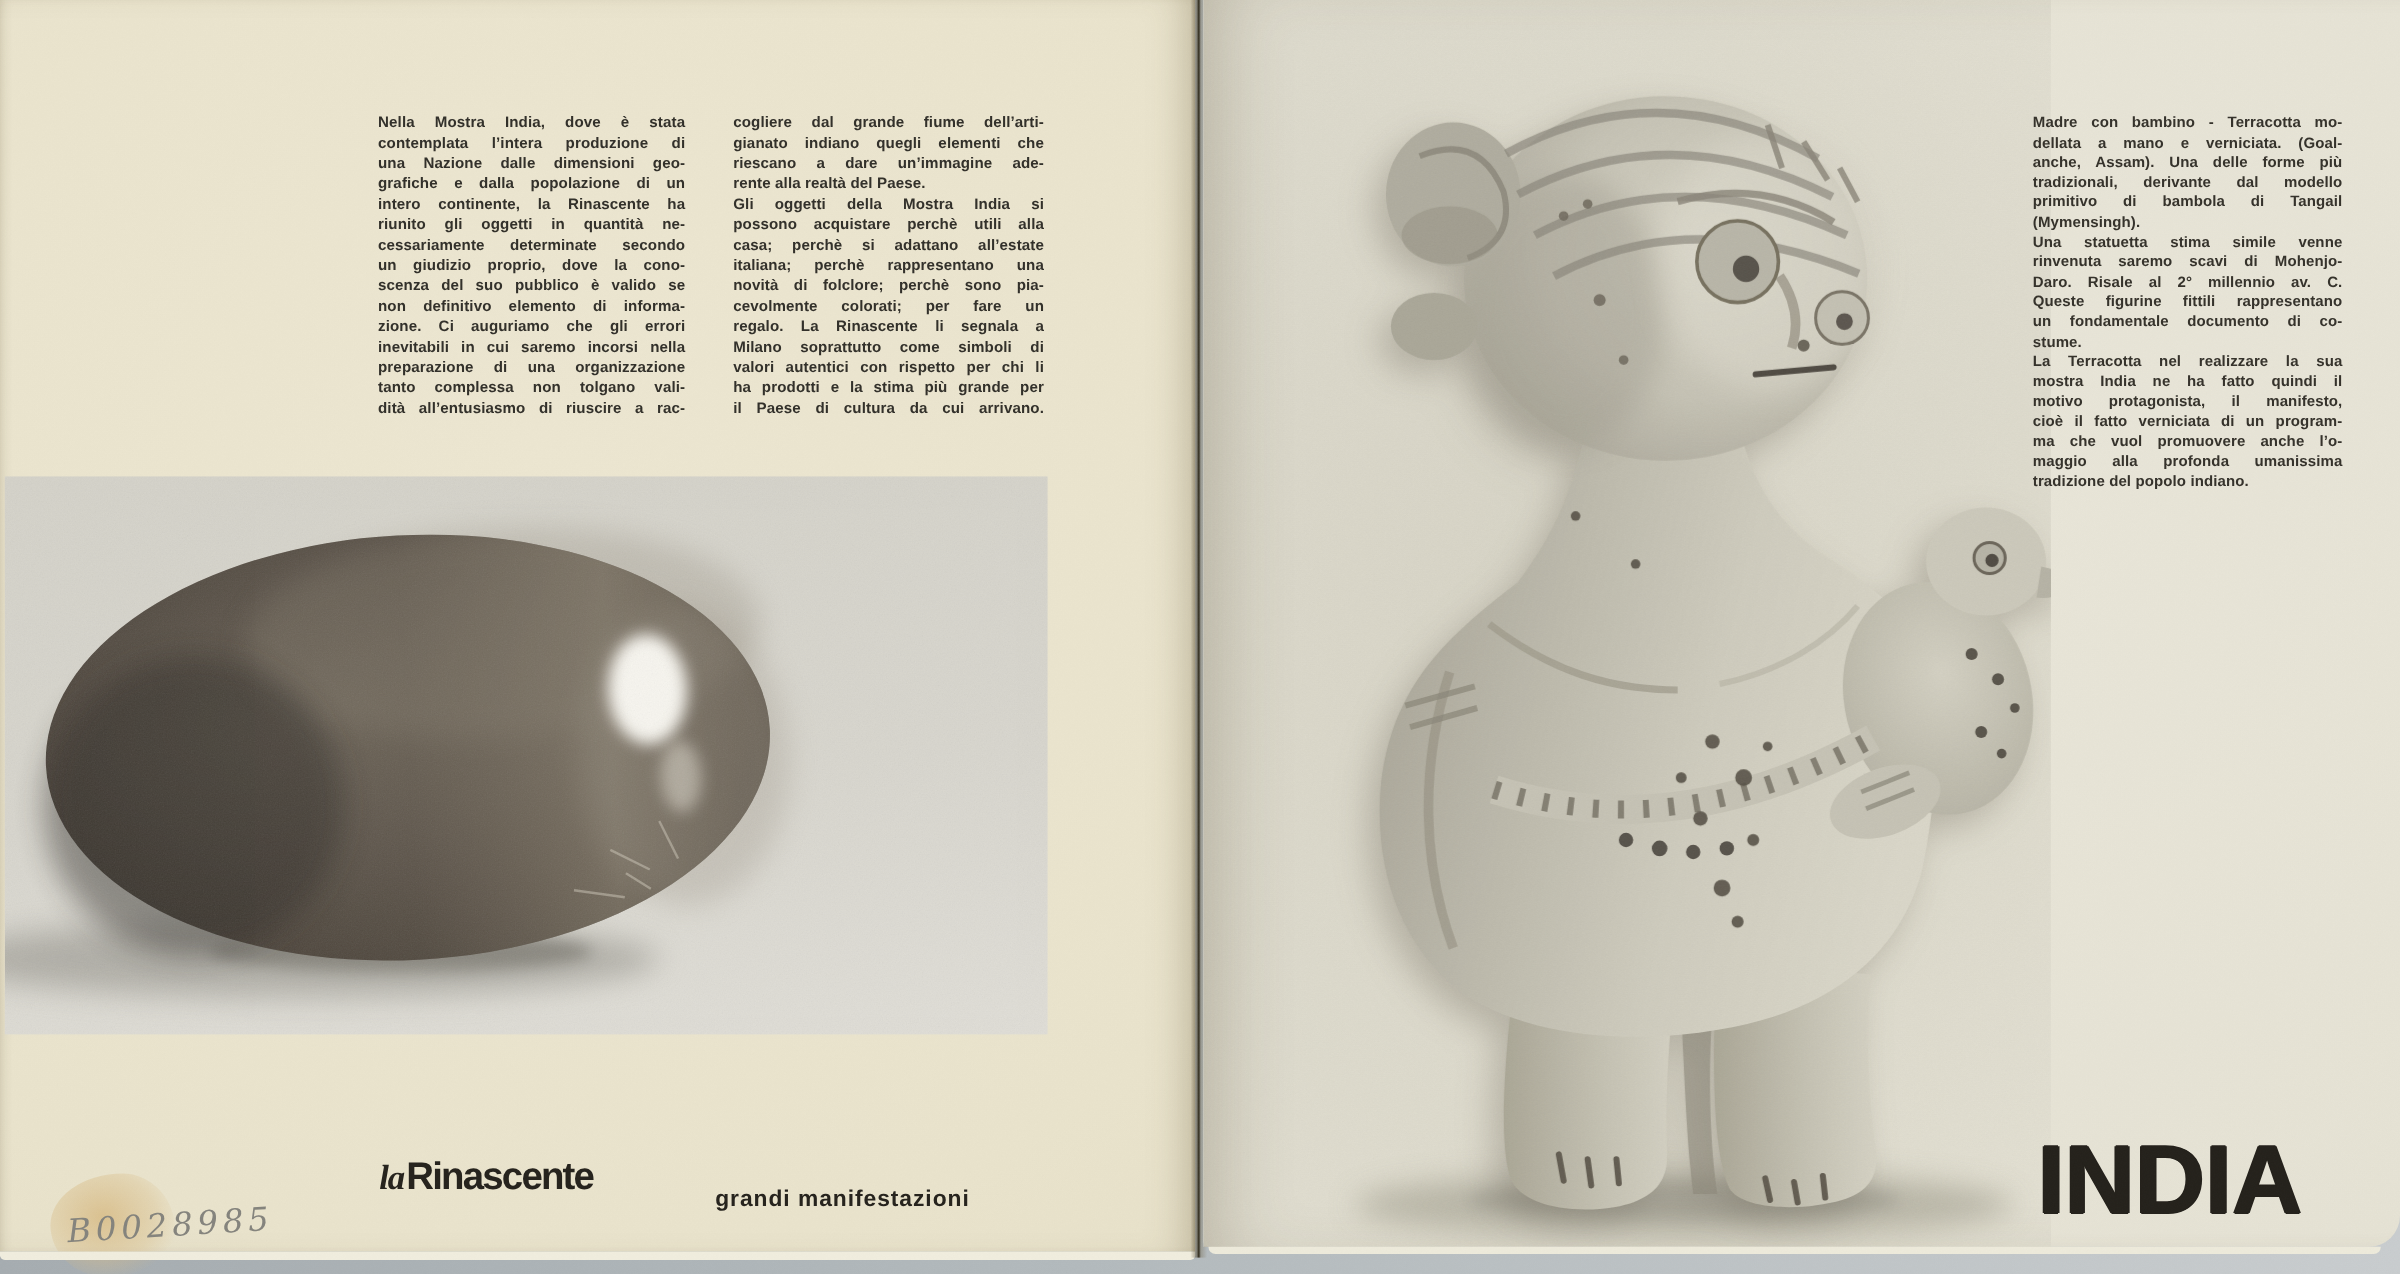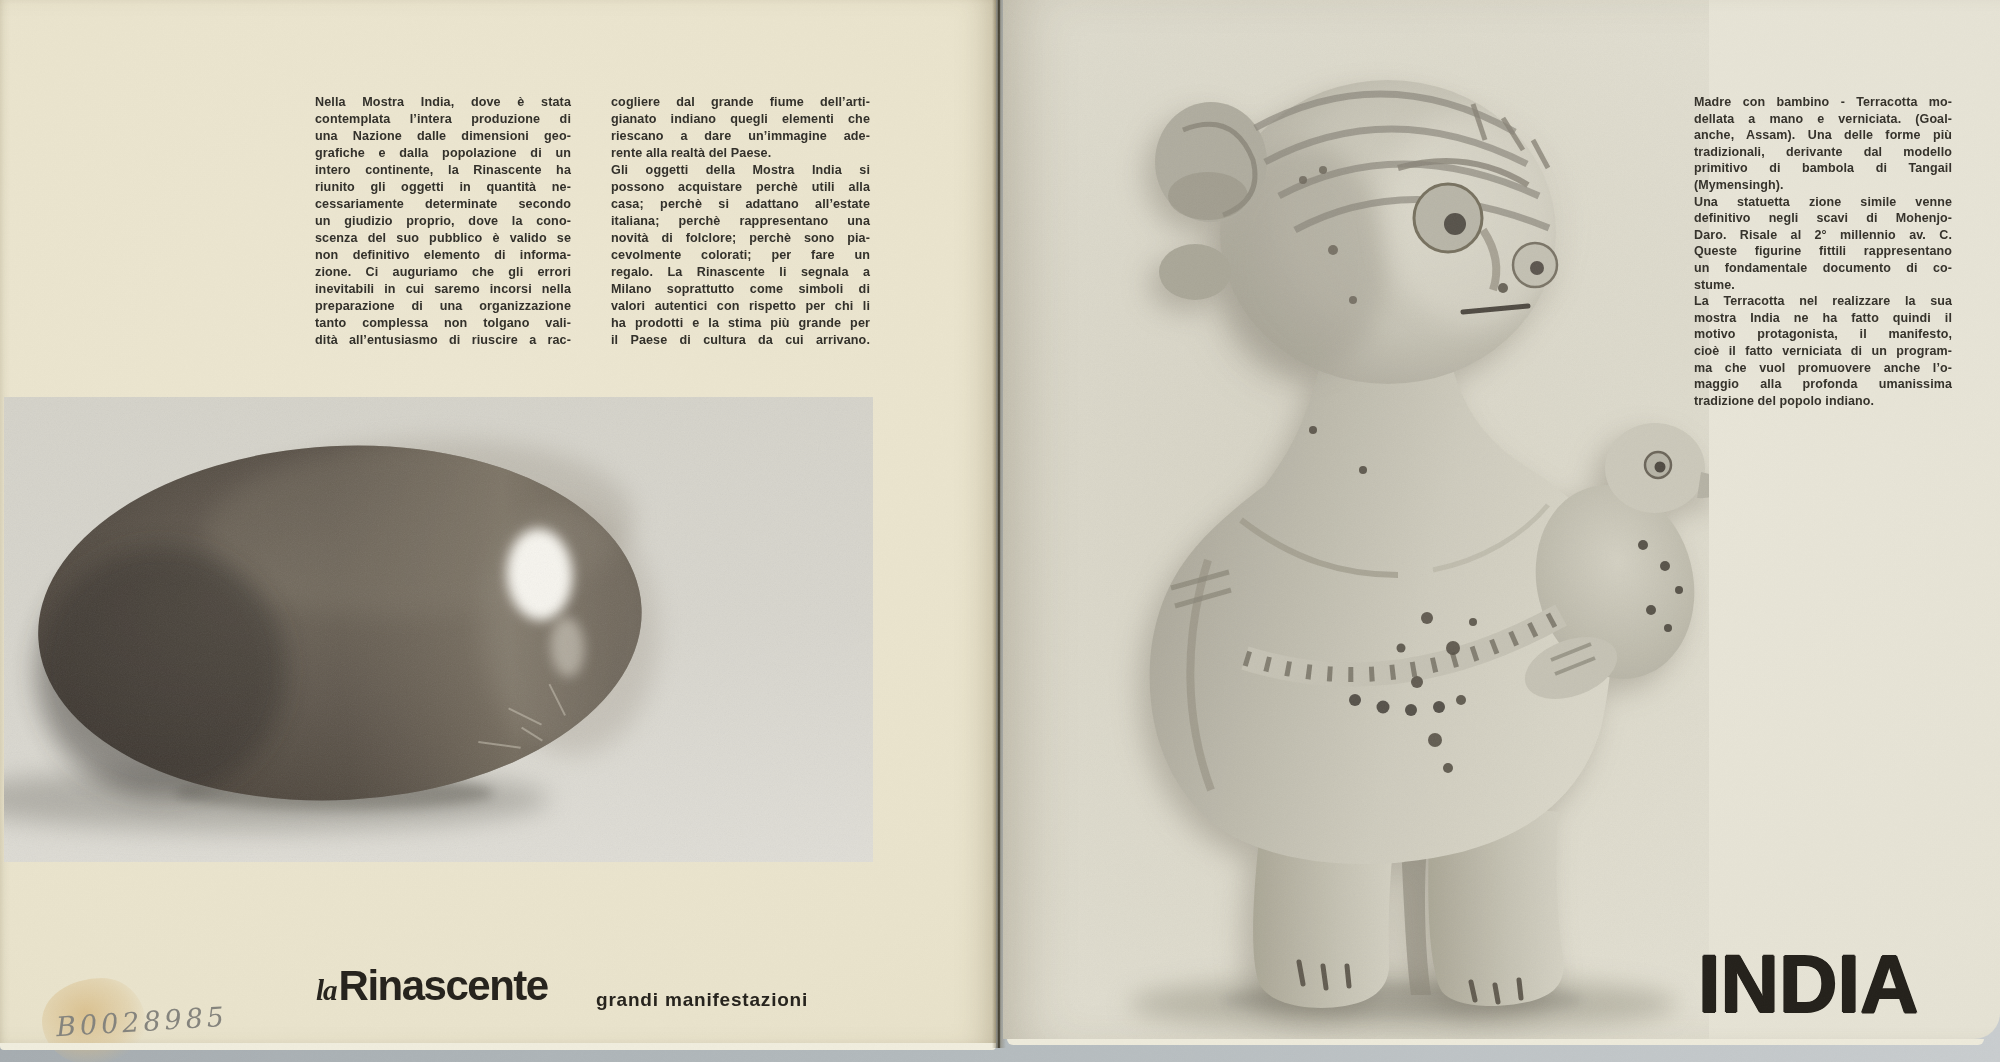--- a/index.html
+++ b/index.html
@@ -28,21 +28,21 @@
     font-weight:700;font-size:12.5px;line-height:16.6px;letter-spacing:.1px;}
   .tline{text-align:justify;text-align-last:justify;white-space:nowrap;}
   .tline.nj{text-align-last:left;}
   
   .photo{position:absolute;left:4px;top:397px;width:869px;height:465px;overflow:hidden;
     background:linear-gradient(175deg,#d5d3ca 0%,#d8d6ce 55%,#e0ded7 100%);}
   .photo svg{display:block;}
   
   .logo{position:absolute;left:316px;top:962px;display:flex;align-items:baseline;color:#26231d;}
   .logo .la{font-family:"Liberation Serif",serif;font-style:italic;font-weight:600;font-size:29px;letter-spacing:-1px;}
-  .logo .rin{font-family:"Liberation Sans",sans-serif;font-weight:700;font-size:42px;letter-spacing:-1.5px;margin-left:2px;}
+  .logo .rin{font-family:"Liberation Sans",sans-serif;font-weight:700;font-size:32px;letter-spacing:-1.5px;margin-left:2px;}
   .tagline{position:absolute;left:596px;top:989px;font-weight:700;font-size:19px;letter-spacing:.8px;color:#26231d;}
   
   .stain{position:absolute;left:42px;top:978px;width:104px;height:86px;
     background:radial-gradient(ellipse at 42% 42%, rgba(216,188,134,.85) 0%, rgba(216,188,134,.35) 52%, rgba(216,188,134,0) 75%);
     border-radius:58% 42% 55% 45%/50% 55% 45% 50%;}
   .handwrite{position:absolute;left:56px;top:1006px;color:#85847d;
     font-family:"DejaVu Serif",serif;font-style:italic;font-size:27px;letter-spacing:4px;
     transform:rotate(-3.5deg);}
   
   .figbg{position:absolute;left:0;top:0;width:706px;height:1039px;overflow:hidden;
@@ -298,22 +298,22 @@
       </svg>
     </div>
 
     <div class="caption">
         <div class="tline">Madre con bambino - Terracotta mo-</div>
         <div class="tline">dellata a mano e verniciata. (Goal-</div>
         <div class="tline">anche, Assam). Una delle forme più</div>
         <div class="tline">tradizionali, derivante dal modello</div>
         <div class="tline">primitivo di bambola di Tangail</div>
         <div class="tline nj">(Mymensingh).</div>
-        <div class="tline">Una statuetta zione simile venne</div>
-        <div class="tline">definitivo negli scavi di Mohenjo-</div>
+        <div class="tline">Una statuetta stima simile venne</div>
+        <div class="tline">rinvenuta saremo scavi di Mohenjo-</div>
         <div class="tline">Daro. Risale al 2° millennio av. C.</div>
         <div class="tline">Queste figurine fittili rappresentano</div>
         <div class="tline">un fondamentale documento di co-</div>
         <div class="tline nj">stume.</div>
         <div class="tline">La Terracotta nel realizzare la sua</div>
         <div class="tline">mostra India ne ha fatto quindi il</div>
         <div class="tline">motivo protagonista, il manifesto,</div>
         <div class="tline">cioè il fatto verniciata di un program-</div>
         <div class="tline">ma che vuol promuovere anche l’o-</div>
         <div class="tline">maggio alla profonda umanissima</div>

